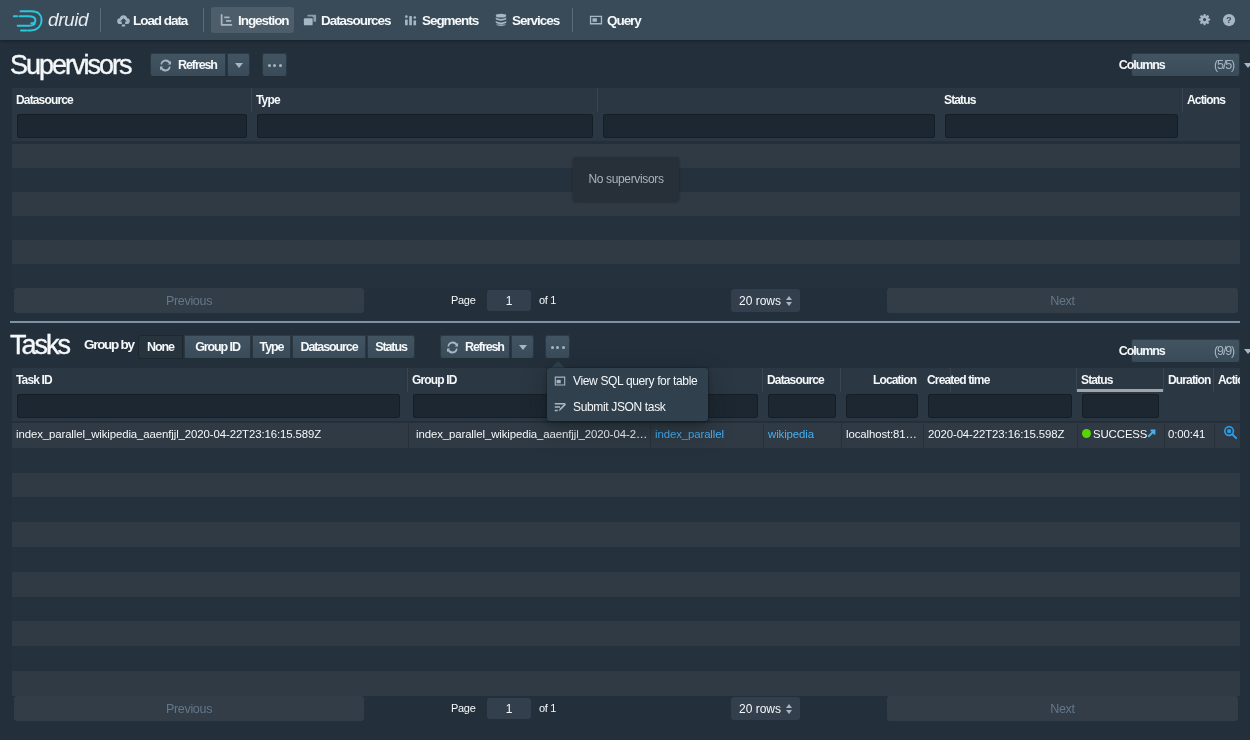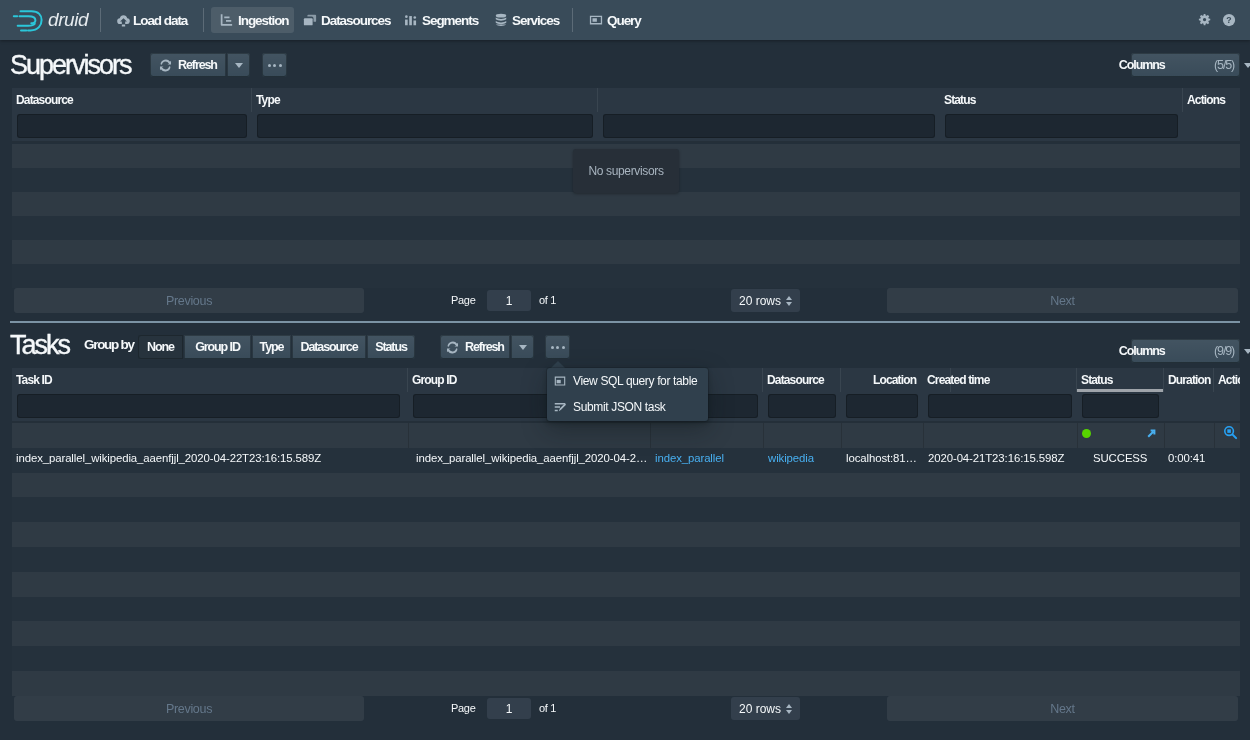--- a/index.html
+++ b/index.html
@@ -31,21 +31,21 @@
   
   .thead{background:#2b3743;border-bottom:2px solid rgba(0,0,0,0.14);box-sizing:border-box;}
   .hcell{position:absolute;top:0;height:24px;line-height:24px;padding-left:4px;
     font-size:12px;font-weight:bold;color:#f5f8fa;letter-spacing:-0.85px;
     border-right:1px solid rgba(255,255,255,0.07);box-sizing:border-box;overflow:hidden;white-space:nowrap;}
   .fin{position:absolute;height:24px;background:#1d2731;border-radius:3px;
     box-shadow:inset 0 0 0 1px rgba(16,22,26,0.5);box-sizing:border-box;}
   .rowL{position:absolute;background:rgba(255,255,255,0.055);}
   .rowD{position:absolute;background:rgba(255,255,255,0.012);}
   .cellT{position:absolute;font-size:11.4px;color:#f5f8fa;white-space:nowrap;overflow:hidden;
-    letter-spacing:-0.1px;height:16px;margin-top:24px;}
+    letter-spacing:-0.1px;height:16px;}
   .link{color:#48aff0;}
   
   .pgbtn{position:absolute;height:25px;border-radius:3px;background:rgba(255,255,255,0.07);
     color:#64778a;font-size:12.5px;letter-spacing:-0.3px;display:flex;align-items:center;justify-content:center;}
   .pglab{position:absolute;font-size:11px;letter-spacing:-0.3px;color:#f5f8fa;}
   .pgin{position:absolute;height:21px;background:#333f4c;border-radius:3px;color:#f5f8fa;
     font-size:12px;display:flex;align-items:center;justify-content:center;}
   
   #pop{left:547px;top:368px;width:161px;height:53px;background:#30404d;border-radius:3px;
     box-shadow:0 0 0 1px rgba(16,22,26,.2),0 2px 4px rgba(16,22,26,.4),0 8px 24px rgba(16,22,26,.4);
@@ -151,21 +151,21 @@
   <div class="fin" style="left:257px;top:114px;width:336px;"></div>
   <div class="fin" style="left:603px;top:114px;width:332px;"></div>
   <div class="fin" style="left:945px;top:114px;width:233px;"></div>
   <div class="rowL" style="left:12px;top:144px;width:1228px;height:24px;"></div>
   <div class="rowD" style="left:12px;top:168px;width:1228px;height:24px;"></div>
   <div class="rowL" style="left:12px;top:192px;width:1228px;height:24px;"></div>
   <div class="rowD" style="left:12px;top:216px;width:1228px;height:24px;"></div>
   <div class="rowL" style="left:12px;top:240px;width:1228px;height:24px;"></div>
   <div class="rowD" style="left:12px;top:264px;width:1228px;height:24px;"></div>
 
-  <div class="abs" style="left:573px;top:149px;width:106px;height:44px;background:#272f38;border-radius:3px;
+  <div class="abs" style="left:573px;top:157px;width:106px;height:44px;background:#272f38;border-radius:3px;
        box-shadow:0 1px 3px rgba(0,0,0,0.3);display:flex;align-items:center;justify-content:center;
        font-size:12px;letter-spacing:-0.35px;color:#a8b4bf;z-index:5;">No supervisors</div>
 
   <div class="pgbtn" style="left:14px;top:288px;width:350px;">Previous</div>
   <div class="pglab" style="left:451px;top:294px;">Page</div>
   <div class="pgin" style="left:487px;top:290px;width:44px;">1</div>
   <div class="pglab" style="left:539px;top:294px;">of 1</div>
   <div class="pgin" style="left:731px;top:289px;width:69px;height:23px;">20 rows
     <span style="display:inline-block;margin-left:5px;">
       <span style="display:block;width:0;height:0;border-left:3.5px solid transparent;border-right:3.5px solid transparent;border-bottom:4px solid #a7b6c2;margin-bottom:2px;"></span>
@@ -230,21 +230,21 @@
   <div class="rowD" style="left:12px;top:596.6px;width:1228px;height:24.8px;"></div>
   <div class="rowL" style="left:12px;top:621.4px;width:1228px;height:24.8px;"></div>
   <div class="rowD" style="left:12px;top:646.2px;width:1228px;height:24.8px;"></div>
   <div class="rowL" style="left:12px;top:671.0px;width:1228px;height:24.8px;"></div>
 
   <div class="cellT" style="left:16px;top:428px;width:390px;">index_parallel_wikipedia_aaenfjjl_2020-04-22T23:16:15.589Z</div>
   <div class="cellT" style="left:416px;top:428px;width:232px;text-overflow:ellipsis;">index_parallel_wikipedia_aaenfjjl_2020-04-22T23:16:15.589Z</div>
   <div class="cellT link" style="left:655px;top:428px;width:105px;">index_parallel</div>
   <div class="cellT link" style="left:768px;top:428px;width:70px;">wikipedia</div>
   <div class="cellT" style="left:846px;top:428px;width:76px;">localhost:81…</div>
-  <div class="cellT" style="left:928px;top:428px;width:146px;">2020-04-21T23:16:15.598Z</div>
+  <div class="cellT" style="left:928px;top:428px;width:146px;">2020-04-22T23:16:15.598Z</div>
   <div class="abs" style="left:1082px;top:429px;width:9px;height:9px;border-radius:50%;background:#57d500;"></div>
   <div class="cellT" style="left:1093px;top:428px;">SUCCESS</div>
   <svg class="abs" style="left:1147px;top:428px" width="10" height="10" viewBox="0 0 10 10">
     <path d="M1.2 8.8 L6.2 3.8 M3.6 2.6 L7.4 2.6 L7.4 6.4" stroke="#48aff0" stroke-width="2" fill="none"></path>
   </svg>
   <div class="cellT" style="left:1168px;top:428px;">0:00:41</div>
   <svg class="abs" style="left:1223px;top:425px" width="15" height="15" viewBox="0 0 16 16">
     <circle cx="6.5" cy="6.5" r="4.6" fill="none" stroke="#27a0f2" stroke-width="1.7"></circle>
     <rect x="4.6" y="4.6" width="3.8" height="3.8" fill="#27a0f2"></rect>
     <path d="M10 10 L14 14" stroke="#27a0f2" stroke-width="2.2" stroke-linecap="round"></path>

